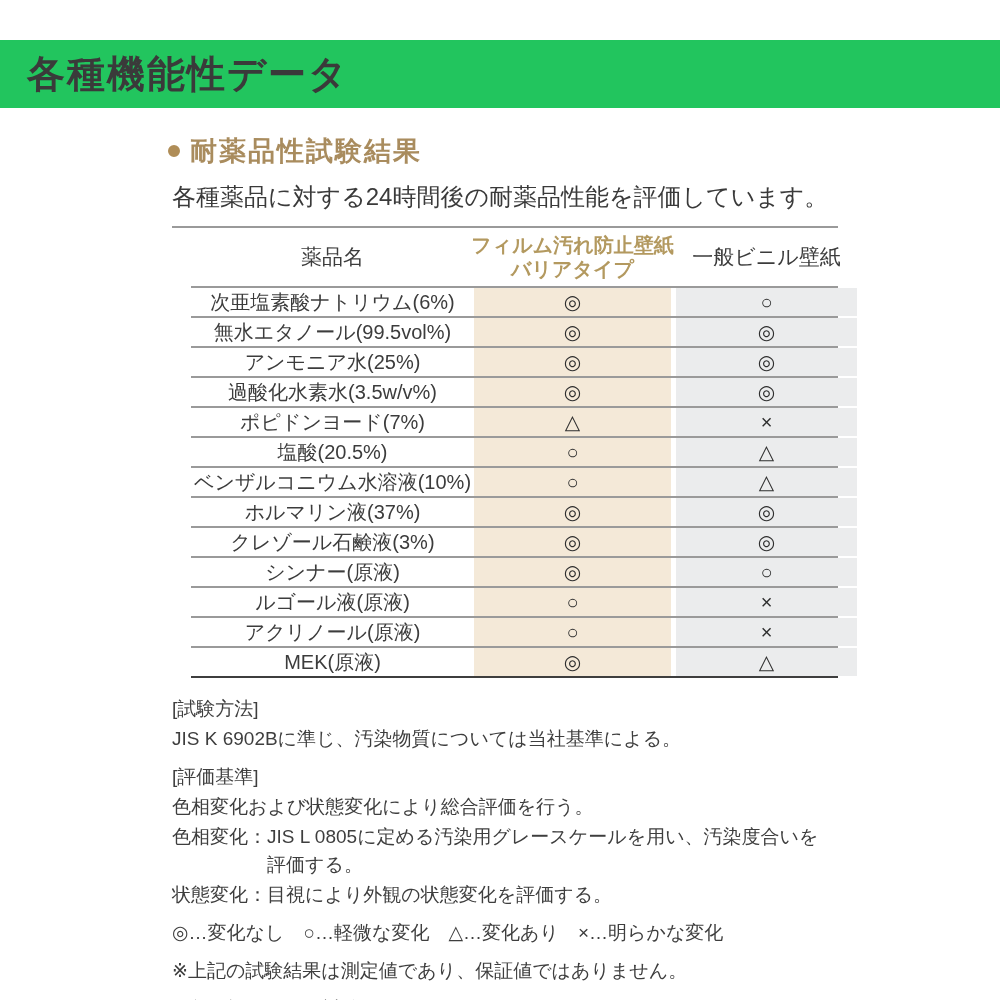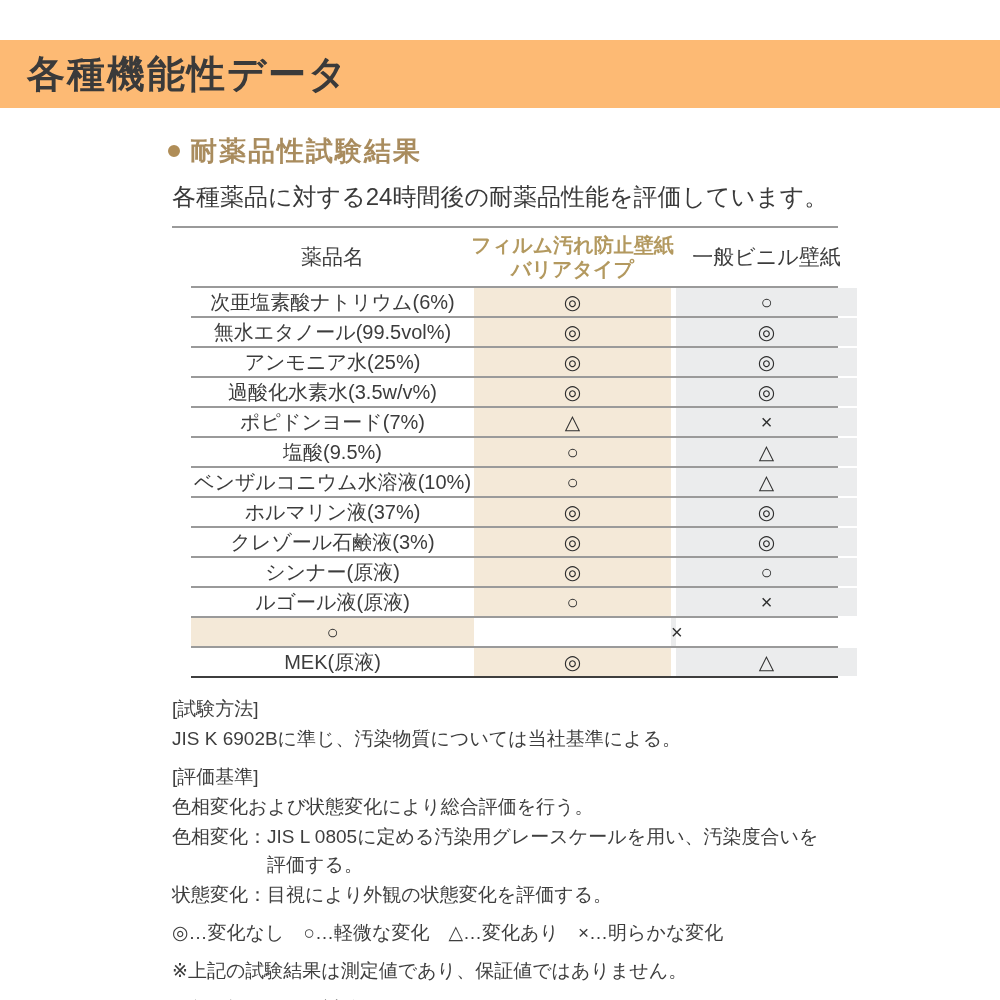--- a/index.html
+++ b/index.html
@@ -7,21 +7,21 @@
     width: 1000px; height: 1000px;
     background: #ffffff;
     font-family: "Liberation Sans", "DejaVu Sans", sans-serif;
     color: #3c3c3c;
     overflow: hidden;
   }
   
   .topbar {
     margin-top: 40px;
     height: 68px;
-    background: #fdba74;
+    background: #22c55e;
     display: flex;
     align-items: center;
     padding-left: 27px;
   }
   .topbar h1 {
     font-size: 38px;
     font-weight: bold;
     color: #3a3a3a;
     letter-spacing: 2px;
   }
@@ -165,21 +165,21 @@
       <div class="c-gap"></div>
       <div class="c-vinyl mark">◎</div>
     </div>
     <div class="t-row">
       <div class="c-name">ポピドンヨード(7%)</div>
       <div class="c-barrier mark">△</div>
       <div class="c-gap"></div>
       <div class="c-vinyl mark">×</div>
     </div>
     <div class="t-row">
-      <div class="c-name">塩酸(9.5%)</div>
+      <div class="c-name">塩酸(20.5%)</div>
       <div class="c-barrier mark">○</div>
       <div class="c-gap"></div>
       <div class="c-vinyl mark">△</div>
     </div>
     <div class="t-row">
       <div class="c-name">ベンザルコニウム水溶液(10%)</div>
       <div class="c-barrier mark">○</div>
       <div class="c-gap"></div>
       <div class="c-vinyl mark">△</div>
     </div>
@@ -201,20 +201,21 @@
       <div class="c-gap"></div>
       <div class="c-vinyl mark">○</div>
     </div>
     <div class="t-row">
       <div class="c-name">ルゴール液(原液)</div>
       <div class="c-barrier mark">○</div>
       <div class="c-gap"></div>
       <div class="c-vinyl mark">×</div>
     </div>
     <div class="t-row">
+      <div class="c-name">アクリノール(原液)</div>
       <div class="c-barrier mark">○</div>
       <div class="c-gap"></div>
       <div class="c-vinyl mark">×</div>
     </div>
     <div class="t-row">
       <div class="c-name">MEK(原液)</div>
       <div class="c-barrier mark">◎</div>
       <div class="c-gap"></div>
       <div class="c-vinyl mark">△</div>
     </div>

